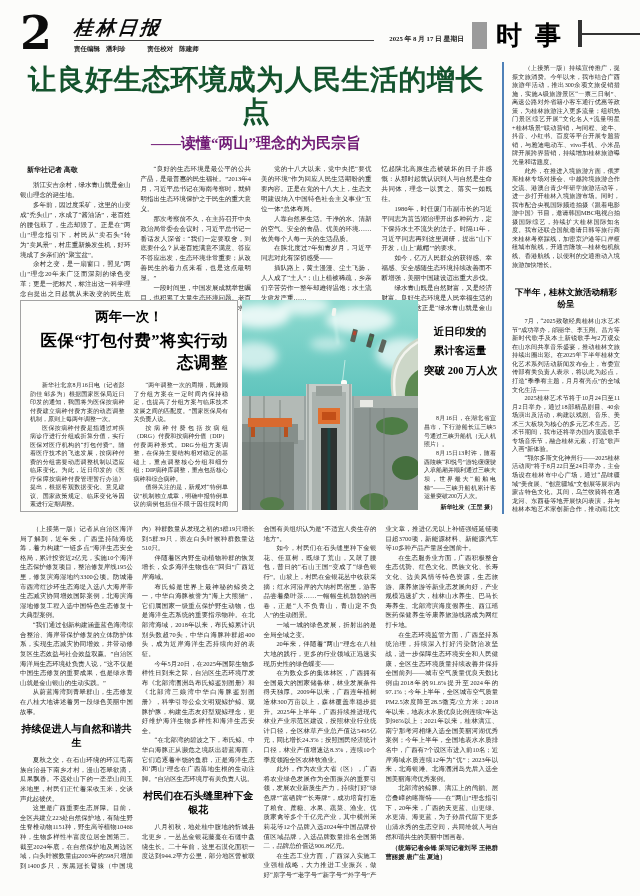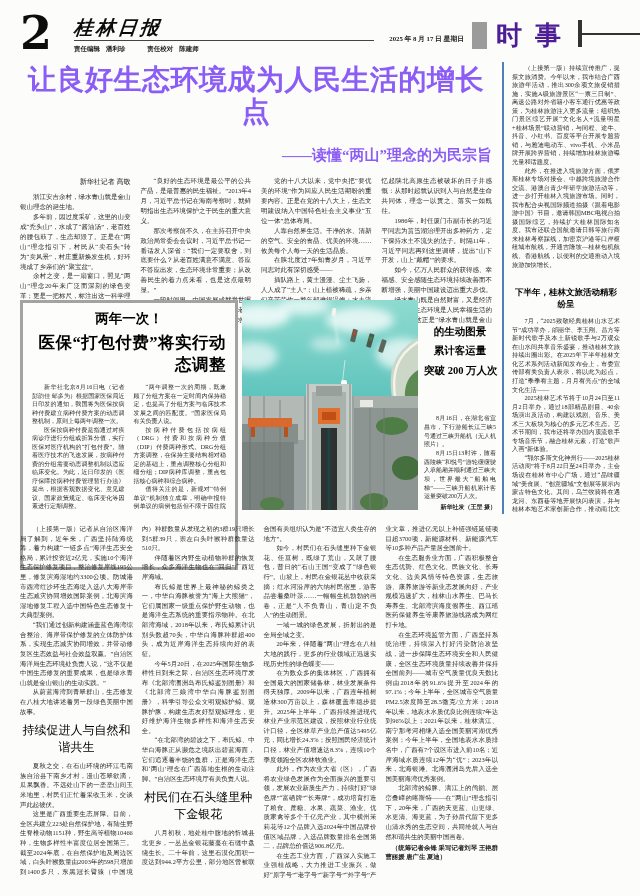--- a/index.html
+++ b/index.html
@@ -11,32 +11,32 @@
   
   .header{position:absolute;left:20px;top:12px;width:600px;height:48px;}
   .page-num{position:absolute;left:0;top:-2px;font-family:"DejaVu Serif",serif;font-size:46px;font-weight:900;line-height:1;color:#0c0c0c;}
   .masthead{position:absolute;left:54px;top:3px;font-size:19px;font-weight:900;font-style:italic;letter-spacing:3px;color:#0c0c0c;transform:skewX(-6deg);}
   .mast-rule{position:absolute;left:54px;top:28px;width:300px;height:1px;background:#444;}
   .editors{position:absolute;left:54px;top:33px;font-size:6.5px;font-weight:bold;color:#222;}
   .editors span{margin-right:6px;}
   .issue-date{position:absolute;left:356px;top:22px;width:88px;font-size:6.8px;font-weight:bold;color:#222;text-align:right;}
   .section-block{position:absolute;left:452px;top:6px;height:36px;}
   .section-box{position:absolute;left:0;top:4px;width:15px;height:27px;background:#9b9b9b;}
-  .section-title{position:absolute;left:24px;top:0;font-size:26px;font-weight:900;letter-spacing:13px;color:#4c1d95;white-space:nowrap;}
+  .section-title{position:absolute;left:24px;top:0;font-size:26px;font-weight:900;letter-spacing:13px;color:#000000;white-space:nowrap;}
   .section-vbar{position:absolute;left:558px;top:8px;width:4px;height:27px;background:#333;}
   .section-hline{position:absolute;left:558px;top:21px;width:62px;height:2px;background:#333;}
   
   .lead{position:absolute;left:20px;top:64px;width:472px;}
-  .lead-headline{font-family:"Liberation Sans","DejaVu Sans",sans-serif;font-size:28px;font-weight:900;text-align:center;letter-spacing:0.5px;color:#8b5cf6;line-height:1.15;}
-  .lead-subhead{font-size:15px;font-weight:900;text-align:right;margin-top:18px;color:#8b5cf6;}
+  .lead-headline{font-family:"Liberation Sans","DejaVu Sans",sans-serif;font-size:28px;font-weight:900;text-align:center;letter-spacing:0.5px;color:#14532d;line-height:1.15;}
+  .lead-subhead{font-size:15px;font-weight:900;text-align:center;margin-top:6px;color:#701a75;}
   .lead-body{margin-top:11px;height:158px;column-count:4;column-gap:10px;column-fill:auto;overflow:hidden;}
-  .byline{font-size:7px;font-weight:normal;margin:1px 0 5px;text-indent:1em;text-align:right;}
+  .byline{font-size:7px;font-weight:bold;margin:1px 0 5px;text-indent:1em;}
   p.para{margin:0;font-size:6.5px;line-height:1.52;text-align:justify;text-indent:2em;color:#2a2a2a;}
   
-  .med-box{position:absolute;left:20px;top:300px;width:218px;height:270px;border:3px solid #a3a3a3;box-sizing:border-box;padding:7px 9px;background:#fdfdfb;}
+  .med-box{position:absolute;left:20px;top:300px;width:218px;height:212px;border:1px solid #a3a3a3;box-sizing:border-box;padding:7px 9px;background:#fdfdfb;}
   .med-kicker{font-size:13.5px;font-weight:900;text-align:center;color:#000;}
   .med-headline{font-size:16.5px;font-weight:900;text-align:right;color:#000;margin-top:4px;letter-spacing:0.5px;}
   .med-body{margin-top:7px;height:136px;column-count:2;column-gap:9px;column-fill:auto;overflow:hidden;}
   .med-body p.para{font-size:6px;line-height:1.42;}
   .med-body p.para:first-child{text-indent:2em;}
   
   .photo{position:absolute;left:242px;top:300px;width:176px;height:210px;overflow:hidden;background:#7fd0c8;}
   
   .photo-side{position:absolute;left:424px;top:300px;width:72px;height:212px;display:flex;flex-direction:column;}
   .ps-title{margin-top:22px;}
@@ -45,21 +45,21 @@
   .ps-caption p.para{font-size:6px;line-height:1.45;}
   .ps-credit{font-size:6px;font-weight:bold;text-align:right;margin:2px 0 0;}
   
   .v-divider{position:absolute;left:502px;top:62px;width:2px;height:452px;background:#4f81b8;}
   .sidebar{position:absolute;left:512px;top:64px;width:108px;height:450px;overflow:hidden;}
   .sidebar p.para{font-size:6.2px;line-height:1.38;}
   .side-subhead{font-family:"Liberation Sans","DejaVu Sans",sans-serif;font-size:8.5px;font-weight:900;text-align:center;margin:18px 0 6px;color:#000;break-inside:avoid;}
   
   .bottom{position:absolute;left:20px;top:524px;width:600px;height:356px;column-count:5;column-gap:9px;column-fill:auto;overflow:hidden;}
   .bottom p.para{font-size:6.4px;line-height:1.5;}
-  .bottom-subhead{font-size:12px;font-weight:400;text-align:center;margin:6px 0 5px;color:#000;break-inside:avoid;}
+  .bottom-subhead{font-size:10px;font-weight:700;text-align:center;margin:6px 0 5px;color:#000;break-inside:avoid;}
   .bottom-credit{margin-top:3px;font-size:6.4px;font-weight:bold;text-align:justify;text-indent:1em;}
 </style>
 </head>
 <body>
 
 <div class="page">
 
   <div class="header">
     <div class="page-num">2</div>
     <div class="masthead">桂林日报</div>
@@ -189,21 +189,21 @@
       <ellipse cx="164" cy="168" rx="14" ry="12" fill="#456f3e"></ellipse>
       <ellipse cx="132" cy="202" rx="14" ry="9" fill="#527a49"></ellipse>
       <ellipse cx="30" cy="204" rx="12" ry="7" fill="#567d4c"></ellipse>
       <line x1="128" y1="108" x2="128" y2="210" stroke="#767f7b" stroke-width="0.8"></line>
       <line x1="142" y1="108" x2="142" y2="210" stroke="#767f7b" stroke-width="0.8"></line>
     </svg>
   </div>
 
   <div class="photo-side">
     <div class="ps-title">
-      <div>的生动图景</div>
+      <div>近日印发的</div>
       <div>累计客运量</div>
       <div>突破 200 万人次</div>
     </div>
     <div class="ps-caption">
         <p class="para">8月16日，在湖北省宜昌市，下行游船长江三峡5号通过三峡升船机（无人机照片）。</p>
         <p class="para">8月15日13时许，随着西陵峡“和悦号”游轮缓缓驶入承船厢并顺利通过三峡大坝，世界最大“船舶电梯”——三峡升船机累计客运量突破200万人次。</p>
       </div>
     <p class="ps-credit">新华社发（王罡 摄）</p>
   </div>
 

